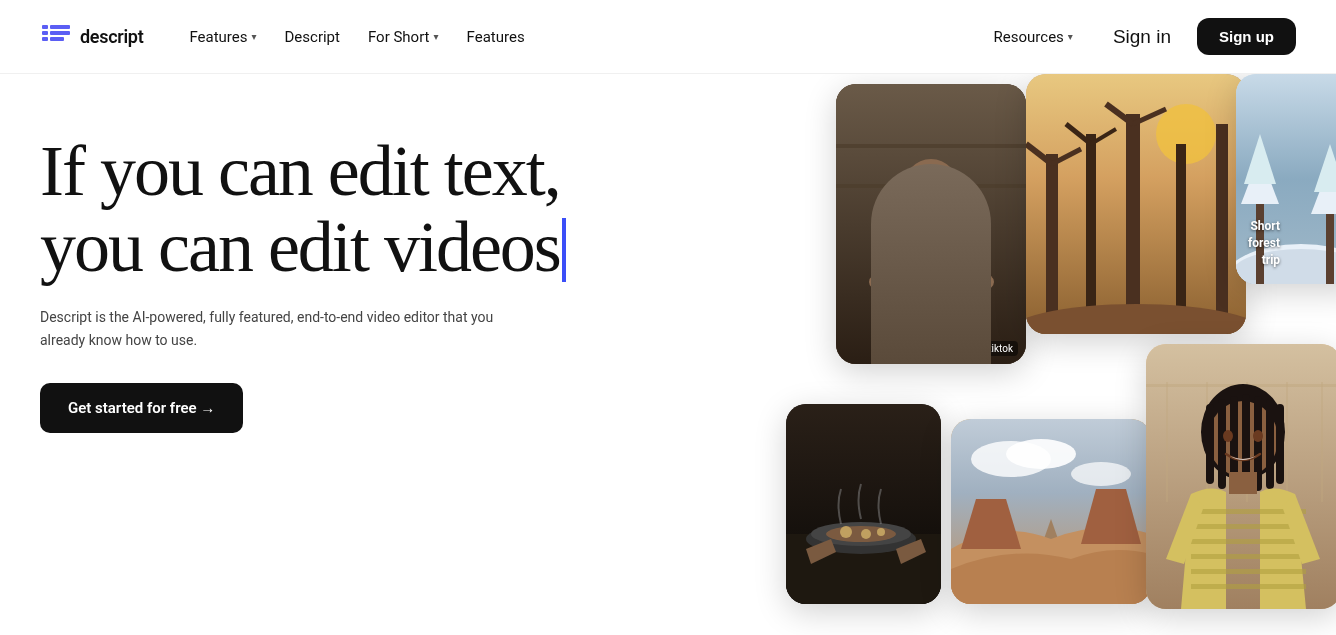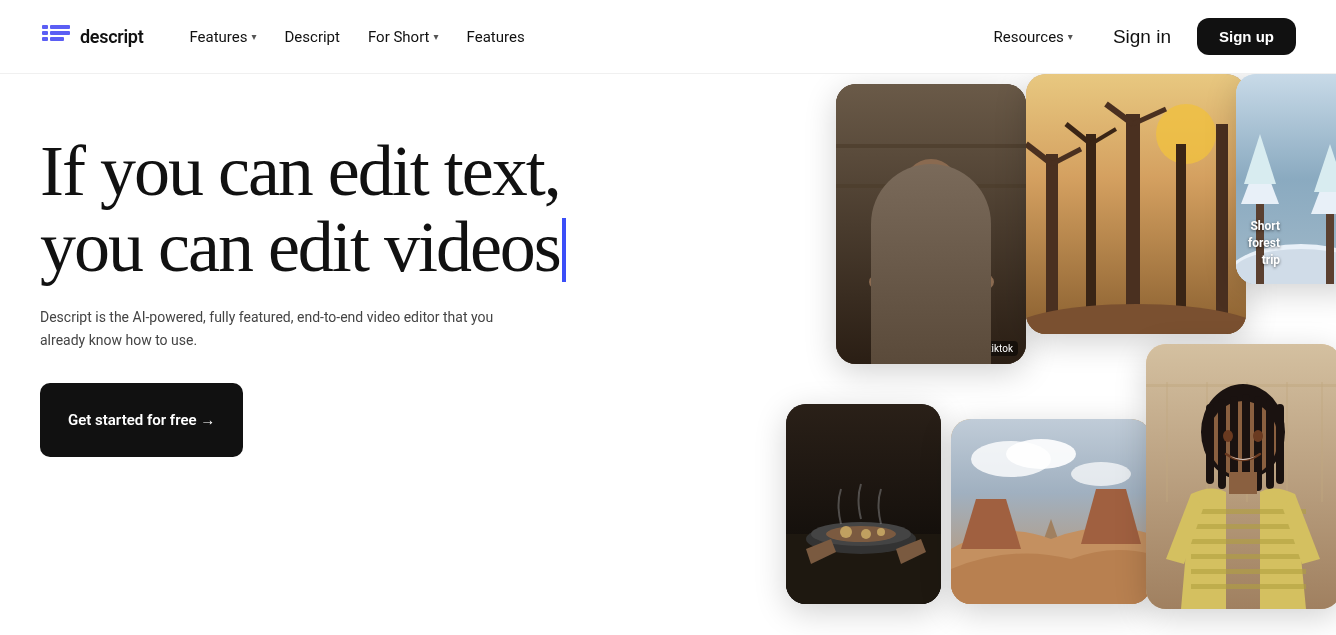--- a/index.html
+++ b/index.html
@@ -145,21 +145,21 @@
       color: #444;
       margin-bottom: 32px;
       max-width: 500px;
       font-weight: 400;
     }
 
     .btn-cta {
       display: inline-flex;
       align-items: center;
       gap: 8px;
-      padding: 28px 28px;
+      padding: 16px 28px;
       background: #111;
       color: #fff;
       border: none;
       border-radius: 10px;
       font-size: 15px;
       font-weight: 600;
       cursor: pointer;
       text-decoration: none;
     }
 

